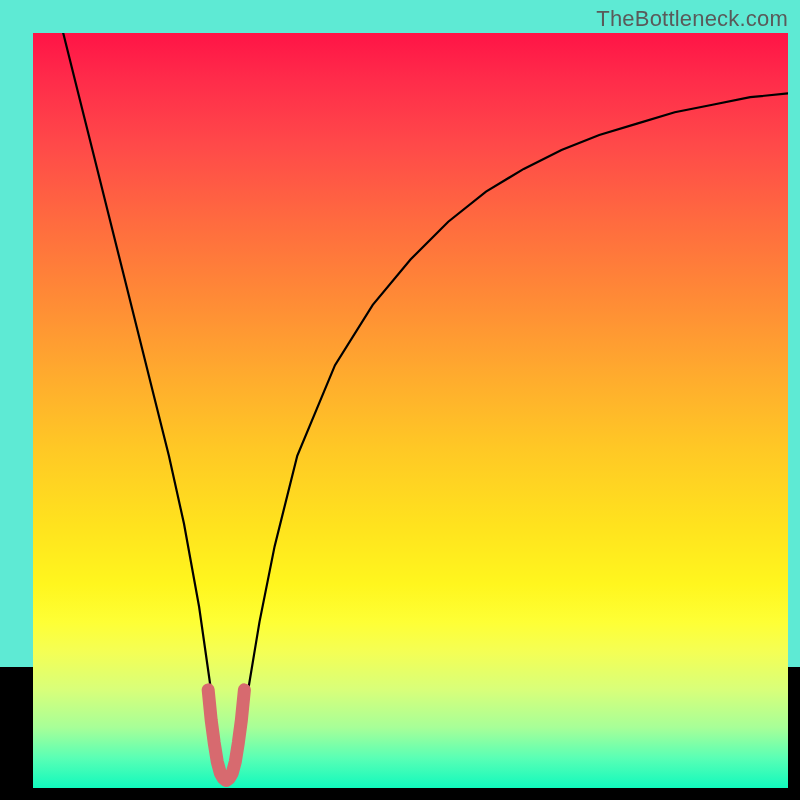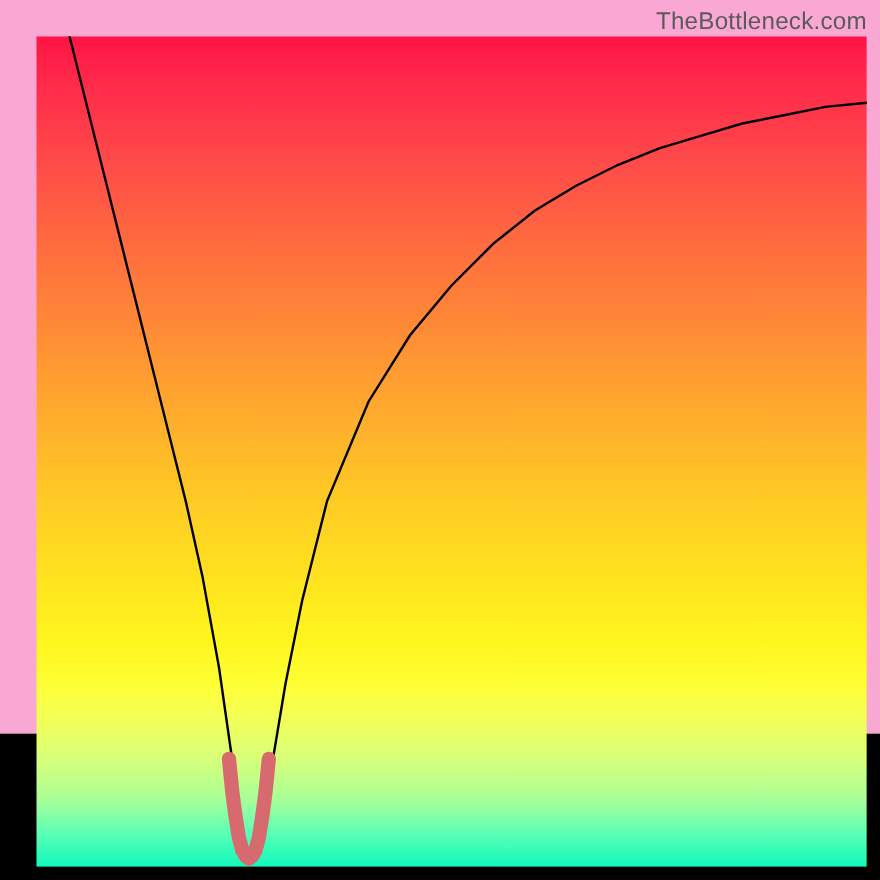--- a/index.html
+++ b/index.html
@@ -8,21 +8,21 @@
     width: 800px;
     height: 800px;
     overflow: hidden;
     background: #000;
     font-family: Arial, Helvetica, sans-serif;
   }
   .frame {
     position: absolute;
     left: 0; top: 0;
     width: 800px; height: 667px;
-    background: #f9a8d4;
+    background: #5eead4;
   }
   .plot-area {
     position: absolute;
     left: 33px;
     top: 33px;
     width: 755px;
     height: 755px;
     overflow: hidden;
   }
   .gradient {

